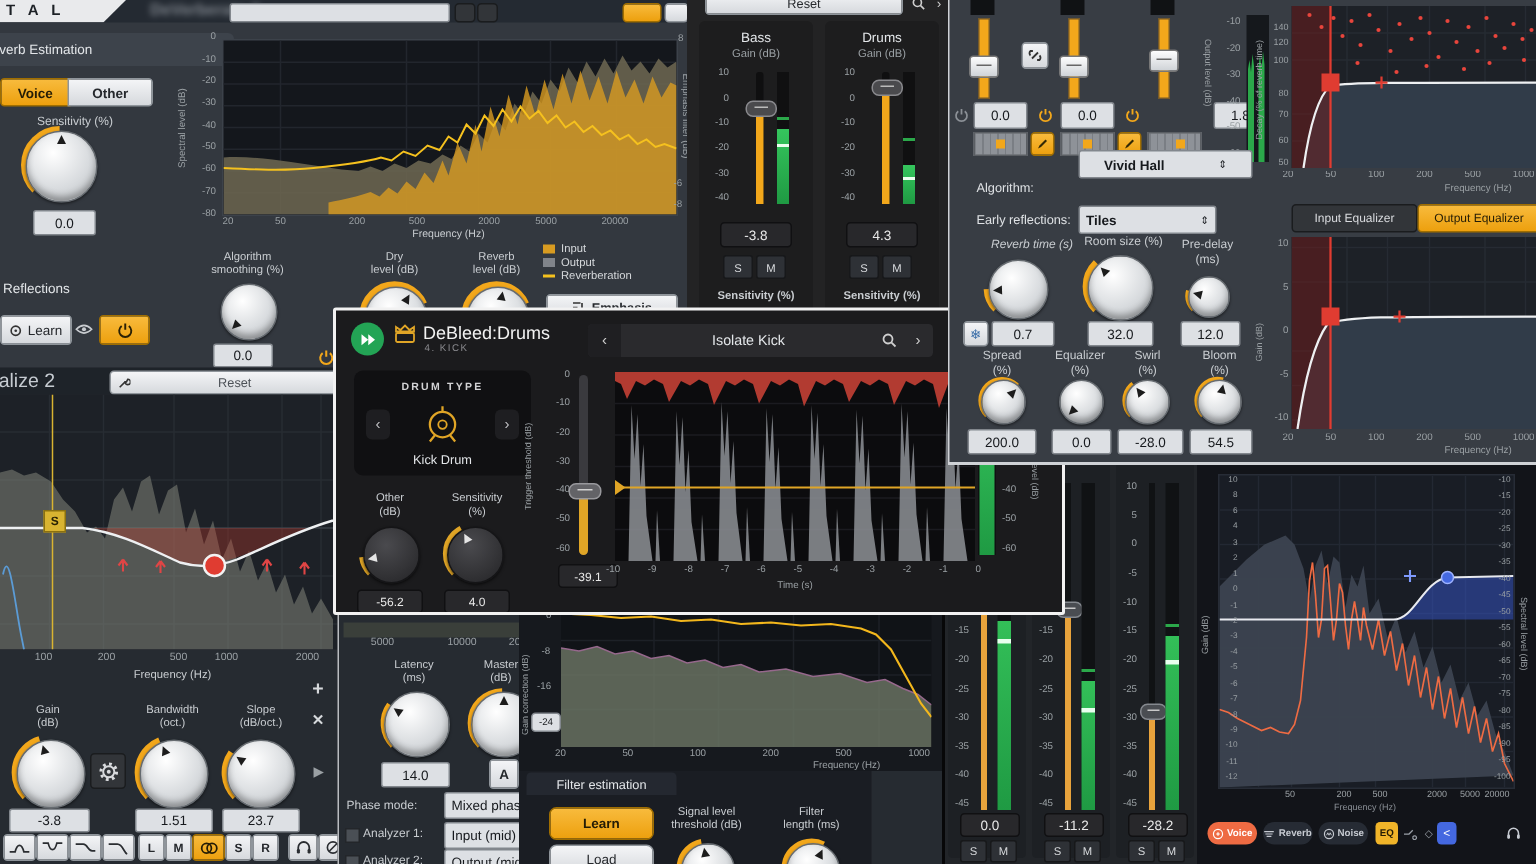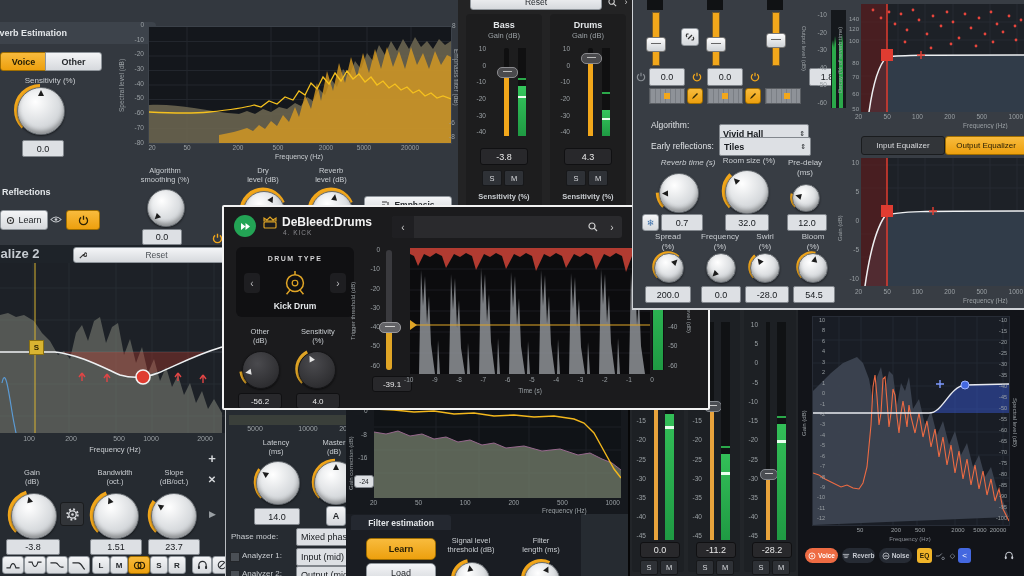--- a/index.html
+++ b/index.html
@@ -20,29 +20,38 @@
   .rotl{writing-mode:vertical-rl;transform:rotate(180deg);color:#9aa0a4;font-size:6.5px;text-align:center;}
   .rotr{writing-mode:vertical-rl;color:#9aa0a4;font-size:6.5px;text-align:center;}
   .kn{position:absolute;border-radius:50%;background:radial-gradient(circle at 38% 30%,#ffffff,#d9dcdf 55%,#b6babe);border:1px solid #666b70;box-shadow:inset 0 -3px 4px rgba(0,0,0,.3),0 1px 2px rgba(0,0,0,.5);}
   .knd{position:absolute;border-radius:50%;background:radial-gradient(circle at 40% 32%,#4a4a4e,#333336 60%,#232326);border:1px solid #151517;box-shadow:0 1px 2px rgba(0,0,0,.6);}
   .pt{position:absolute;inset:0;transform:rotate(var(--a,0deg));}
   .pt::before{content:"";position:absolute;top:2px;left:50%;margin-left:-3px;border-left:3px solid transparent;border-right:3px solid transparent;border-bottom:6px solid #1c1c1c;}
   .ptw::before{border-bottom-color:#e5e5e5;}
   .arc{position:absolute;pointer-events:none;}
   .seg{font-size:9px;font-weight:bold;display:flex;align-items:center;justify-content:center;}
   svg{display:block;}
-  .hdr{font-weight:bold;color:#e3e6e9;}
+  .hdr{font-weight:normal;color:#e3e6e9;}
   .smbtn{background:#2e3136;color:#d9dbde;border:1px solid #17181a;border-radius:2px;display:flex;align-items:center;justify-content:center;font-size:7.5px;}
 </style>
 </head>
 <body>
 
 <div id="stage">
 
 <section class="w" style="left:0;top:0;width:462px;height:278px;background:#33383f;z-index:1;">
+  <div class="abs" style="left:0;top:0;width:462px;height:15px;background:#242a32;">
+    <div class="abs" style="left:0;top:0;width:80px;height:15px;background:#e9eaec;clip-path:polygon(0 0,100% 0,82% 100%,0 100%);color:#1d2126;font-weight:bold;font-size:10px;letter-spacing:3px;line-height:15px;padding-left:4px;">T A L</div>
+    <span class="abs" style="left:100px;top:1px;font-size:11px;font-weight:bold;color:#b9bfc6;filter:blur(2.3px);opacity:.6;">DeVerberate 3</span>
+    <div class="abs vb" style="left:153px;top:2px;width:145px;height:11px;"></div>
+    <div class="abs btn-dark" style="left:303px;top:2px;width:12px;height:11px;"></div>
+    <div class="abs btn-dark" style="left:318px;top:2px;width:12px;height:11px;"></div>
+    <div class="abs btn-yellow" style="left:415px;top:2px;width:24px;height:11px;"></div>
+    <div class="abs btn-light" style="left:443px;top:2px;width:14px;height:11px;"></div>
+  </div>
 
   <div class="abs" style="left:-60px;top:22px;width:216px;height:22px;background:#3d434b;border-radius:4px 4px 0 0;">
     <span class="abs hdr" style="left:48px;top:6px;font-size:9px;">Reverb Estimation</span>
   </div>
   <div class="abs seg btn-yellow" style="left:0;top:52px;width:45px;height:17px;border-radius:3px 0 0 3px;">Voice</div>
   <div class="abs seg btn-light" style="left:45px;top:52px;width:55px;height:17px;border-radius:0 3px 3px 0;">Other</div>
   <div class="abs lbl" style="left:0;top:76px;width:100px;font-size:8px;">Sensitivity (%)</div>
   <svg class="abs arc" style="left:12px;top:82px;" width="56" height="56">
         <circle cx="28" cy="28" r="24" fill="none" stroke="#F2A71B" stroke-width="4" pathLength="133.3" stroke-dasharray="50 133.3" transform="rotate(135 28 28)"></circle>
       </svg>
@@ -112,20 +121,34 @@
         <span class="abs" style="left: 164px; width: 28px; text-align: center; color: rgb(154, 160, 164); font-size: 6.5px;">2000</span>
         <span class="abs" style="left: 202px; width: 28px; text-align: center; color: rgb(154, 160, 164); font-size: 6.5px;">5000</span>
         <span class="abs" style="left: 248px; width: 28px; text-align: center; color: rgb(154, 160, 164); font-size: 6.5px;">20000</span>
       </div>
   <div class="abs lbl" style="left:148px;top:153px;width:302px;font-size:7px;">Frequency (Hz)</div>
   <span class="abs" style="left:452px;top:22px;font-size:6.5px;color:#9aa0a4;">8</span>
   <div class="rotr abs" style="left:453px;top:38px;height:78px;">Emphasis filter (dB)</div>
   <span class="abs" style="left:449px;top:119px;font-size:6.5px;color:#9aa0a4;">-6</span>
   <span class="abs" style="left:449px;top:133px;font-size:6.5px;color:#9aa0a4;">-8</span>
 
+  <div class="abs" style="left:362px;top:161px;width:95px;">
+    <div style="display:flex;align-items:center;height:9px;">
+          <span style="width:8px;height:6px;background:#d89b21;margin-right:4px;"></span>
+          <span style="font-size:7.5px;">Input</span>
+        </div>
+    <div style="display:flex;align-items:center;height:9px;">
+          <span style="width:8px;height:6px;background:#80848a;margin-right:4px;"></span>
+          <span style="font-size:7.5px;">Output</span>
+        </div>
+    <div style="display:flex;align-items:center;height:9px;">
+          <span style="width:8px;height:2px;background:#f5c11e;margin-right:4px;"></span>
+          <span style="font-size:7.5px;">Reverberation</span>
+        </div>
+  </div>
 
   <div class="abs lbl" style="left:130px;top:166px;width:70px;font-size:7.5px;"><span>Algorithm</span><br><span>smoothing (%)</span></div>
   <div class="kn" style="left:147px;top:189px;width:36px;height:36px;">
         <div class="pt" style="--a:-135deg;"></div>
       </div>
   <div class="abs vb" style="left:142px;top:229px;width:38px;height:14px;">0.0</div>
   <div class="abs lbl" style="left:232px;top:166px;width:62px;font-size:7.5px;"><span>Dry</span><br><span>level (dB)</span></div>
   <svg class="abs arc" style="left:238px;top:186px;" width="50" height="50">
         <circle cx="25" cy="25" r="21" fill="none" stroke="#F2A71B" stroke-width="5" pathLength="133.3" stroke-dasharray="75 133.3" transform="rotate(135 25 25)"></circle>
       </svg>
@@ -663,20 +686,21 @@
         </svg>
   </div>
   <svg class="abs" style="left:38px;top:8px;" width="16" height="16" viewBox="0 0 16 16">
         <path d="M2,6 L2,3 L5,5 L8,2 L11,5 L14,3 L14,6 Z" fill="none" stroke="#E0A526" stroke-width="1.2"></path>
         <rect x="2" y="7" width="12" height="6" rx="1" fill="none" stroke="#E0A526" stroke-width="1.2"></rect>
       </svg>
   <span class="abs hdr" style="left:58px;top:8px;font-size:12px;color:#f2f2f2;">DeBleed:Drums</span>
   <span class="abs" style="left:59px;top:22px;font-size:6.5px;color:#8a8a8e;letter-spacing:1px;">4. KICK</span>
   <div class="abs" style="left:168px;top:9px;width:230px;height:22px;background:#2a2a2d;border-radius:3px;">
     <div class="ctr" style="position:absolute;left:0;top:0;width:22px;height:22px;background:#1f1f22;border-radius:3px 0 0 3px;color:#cfcfcf;font-size:10px;">‹</div>
+    <div class="ctr hdr" style="position:absolute;left:22px;top:0;width:170px;height:22px;font-size:9.5px;">Isolate Kick</div>
     <div class="ctr" style="position:absolute;left:192px;top:0;width:18px;height:22px;">
           <svg width="10" height="10" viewBox="0 0 10 10">
             <circle cx="4" cy="4" r="3" fill="none" stroke="#cfcfcf" stroke-width="1.2"></circle>
             <line x1="6.2" y1="6.2" x2="9" y2="9" stroke="#cfcfcf" stroke-width="1.2"></line>
           </svg>
         </div>
     <div class="ctr" style="position:absolute;left:210px;top:0;width:20px;height:22px;color:#cfcfcf;font-size:10px;">›</div>
   </div>
   <div class="abs ctr" style="left:404px;top:11px;width:17px;height:18px;color:#cfcfcf;font-size:11px;">↺</div>
   <div class="abs ctr" style="left:424px;top:11px;width:17px;height:18px;color:#cfcfcf;font-size:11px;">↻</div>
@@ -871,21 +895,21 @@
         <span>-60</span>
       </div>
   <div class="abs" style="left:198px;top:10px;width:15px;height:98px;background:#15181c;">
     <svg width="15" height="98" viewBox="0 0 15 98" preserveAspectRatio="none">
       <path d="M1,98 V36 L2,30 L3,38 L4,26 L5,34 V98 Z" fill="#2BA84A"></path>
       <path d="M8,98 V34 L9,27 L10,36 L11,24 L12,33 V98 Z" fill="#2BA84A"></path>
     </svg>
   </div>
 
   <div class="abs" style="left:18px;top:120px;font-size:8.5px;color:#dfe2e5;">Algorithm:</div>
-  <div class="abs vb" style="left:86px;top:124px;width:82px;height:17px;justify-content:space-between;padding:0 3px;">
+  <div class="abs vb" style="left:86px;top:100px;width:82px;height:17px;justify-content:space-between;padding:0 16px;">
     <span style="font-weight:bold;">Vivid Hall</span>
     <span style="font-size:7px;">⇕</span>
   </div>
   <div class="abs" style="left:18px;top:141px;font-size:8.5px;color:#dfe2e5;">Early reflections:</div>
   <div class="abs vb" style="left:86px;top:137px;width:82px;height:17px;justify-content:space-between;padding:0 4px;">
     <span style="font-weight:bold;">Tiles</span>
     <span style="font-size:7px;">⇕</span>
   </div>
 
   <div class="abs lbl" style="left:20px;top:158px;width:70px;font-size:8px;font-style:italic;">Reverb time (s)</div>
@@ -915,21 +939,21 @@
   <div class="abs vb" style="left:154px;top:214px;width:38px;height:15px;">12.0</div>
 
   <div class="abs lbl" style="left:12px;top:232px;width:46px;font-size:8px;"><span>Spread</span><br><span>(%)</span></div>
   <svg class="abs arc" style="left:18px;top:250px;" width="34" height="34">
         <circle cx="17" cy="17" r="14" fill="none" stroke="#F2A71B" stroke-width="3.5" pathLength="133.3" stroke-dasharray="67 133.3" transform="rotate(135 17 17)"></circle>
       </svg>
   <div class="kn" style="left:21px;top:253px;width:28px;height:28px;">
         <div class="pt" style="--a:45deg;"></div>
       </div>
   <div class="abs vb" style="left:12px;top:286px;width:44px;height:15px;">200.0</div>
-  <div class="abs lbl" style="left:62px;top:232px;width:50px;font-size:8px;"><span>Frequency</span><br><span>(%)</span></div>
+  <div class="abs lbl" style="left:62px;top:232px;width:50px;font-size:8px;"><span>Equalizer</span><br><span>(%)</span></div>
   <div class="kn" style="left:73px;top:253px;width:28px;height:28px;">
         <div class="pt" style="--a:-135deg;"></div>
       </div>
   <div class="abs vb" style="left:68px;top:286px;width:38px;height:15px;">0.0</div>
   <div class="abs lbl" style="left:112px;top:232px;width:40px;font-size:8px;"><span>Swirl</span><br><span>(%)</span></div>
   <svg class="abs arc" style="left:114px;top:250px;" width="34" height="34">
         <circle cx="17" cy="17" r="14" fill="none" stroke="#F2A71B" stroke-width="3.5" pathLength="133.3" stroke-dasharray="36 133.3" transform="rotate(135 17 17)"></circle>
       </svg>
   <div class="kn" style="left:117px;top:253px;width:28px;height:28px;">
         <div class="pt" style="--a:-38deg;"></div>

